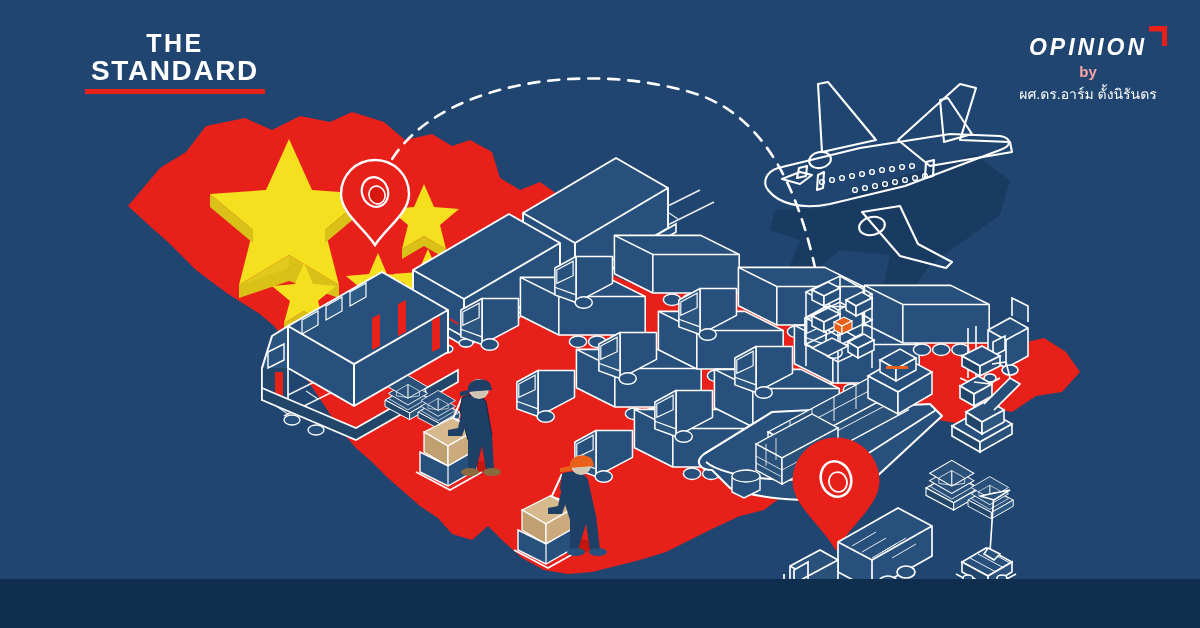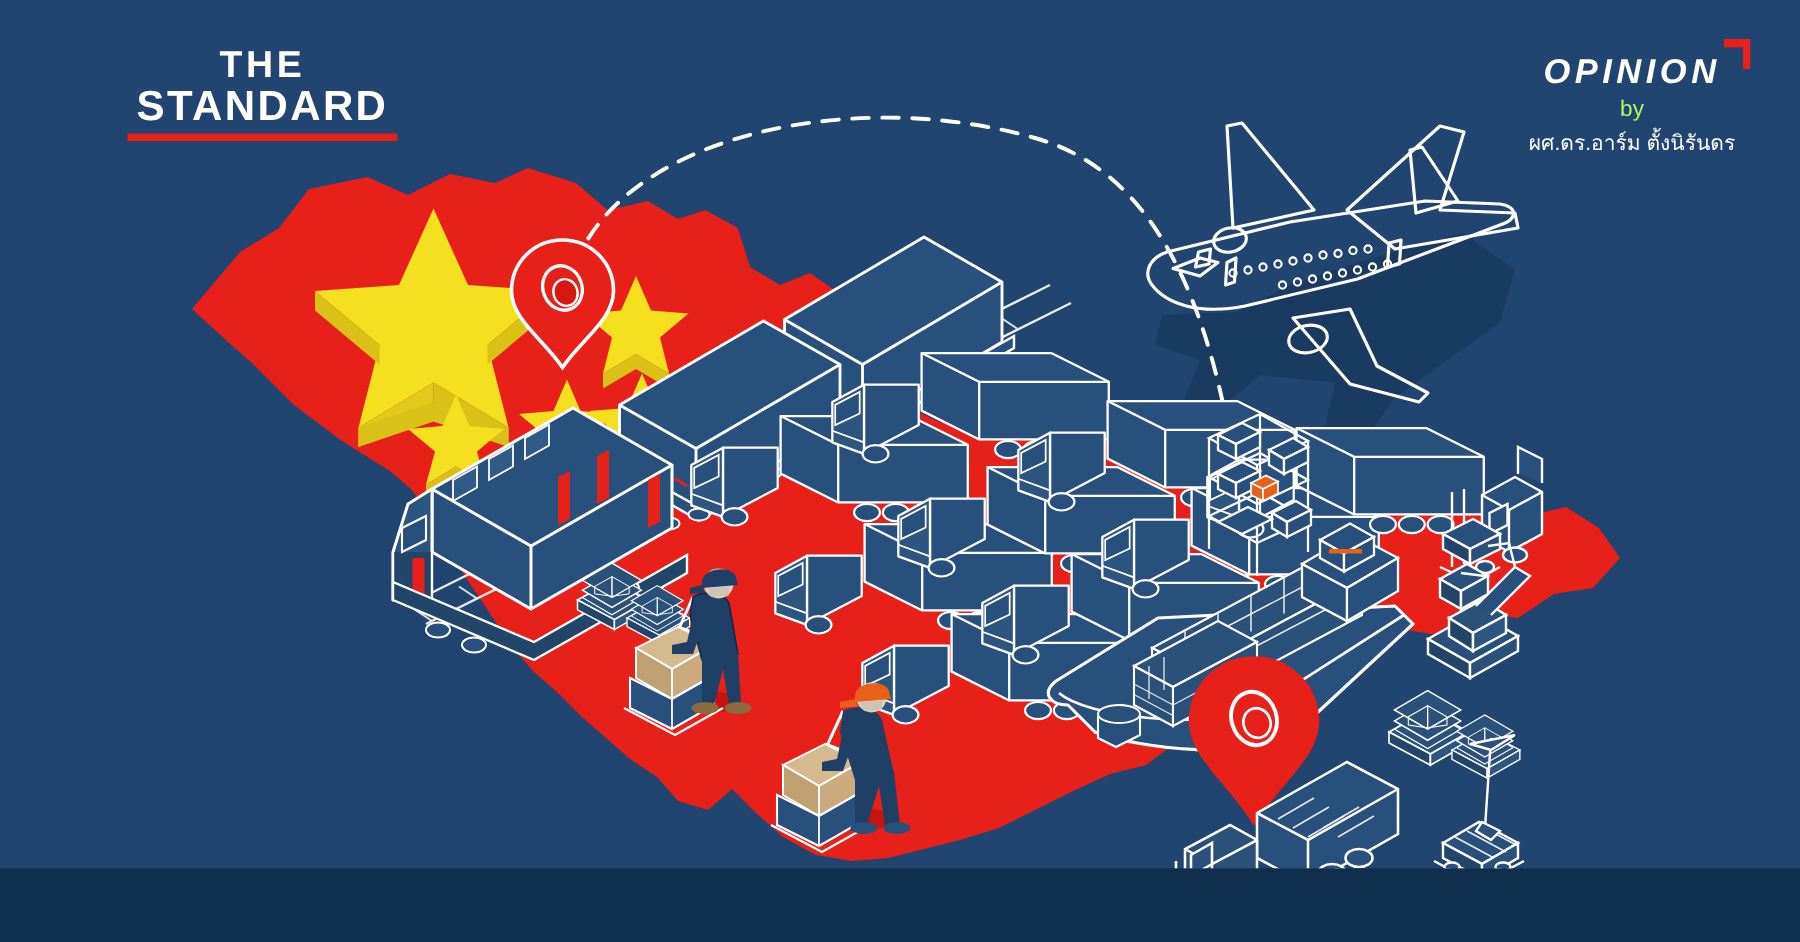--- a/index.html
+++ b/index.html
@@ -52,21 +52,21 @@
     line-height:22px;
     font-style:italic;
   }
   #op-corner{
     position:absolute;right:-20px;top:-10px;
     width:18px;height:20px;
     background:#e8201a;
     clip-path:polygon(0 0,100% 0,100% 100%,72% 100%,72% 28%,0 28%);
   }
   #op-by{
-    color:#bef264;font-weight:normal;font-size:15px;margin-top:4px;
+    color:#fca5a5;font-weight:bold;font-size:15px;margin-top:4px;
     font-family:"Liberation Sans", sans-serif;
   }
   #op-author{
     color:#ffffff;font-size:14px;margin-top:3px;white-space:nowrap;
     font-family:"Liberation Sans", sans-serif;
   }
 </style>
 </head>
 <body>
 

